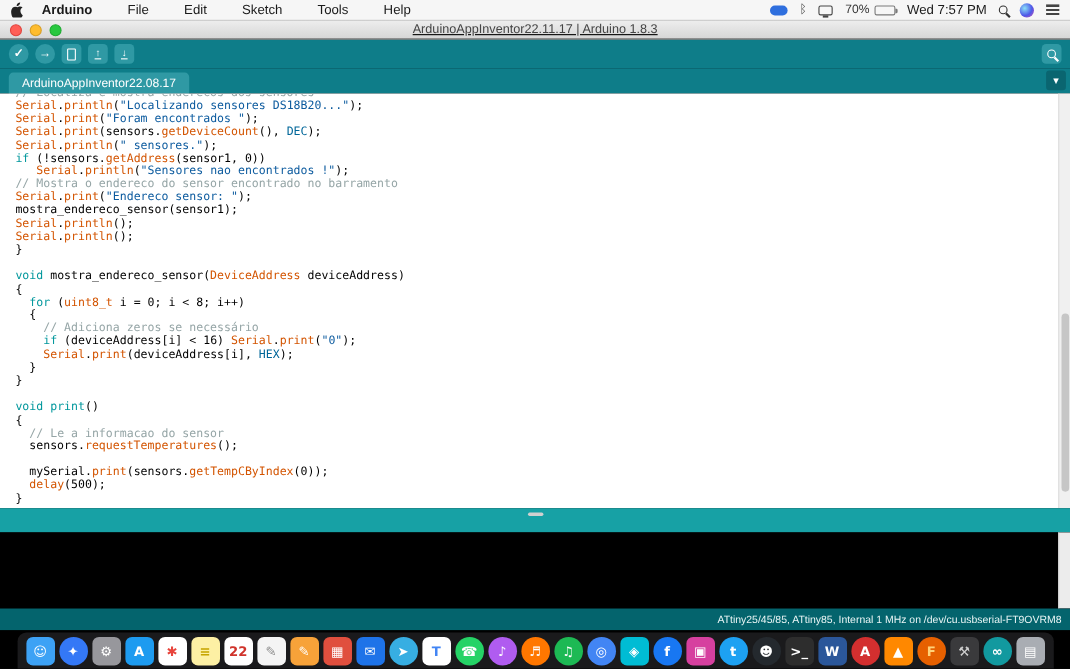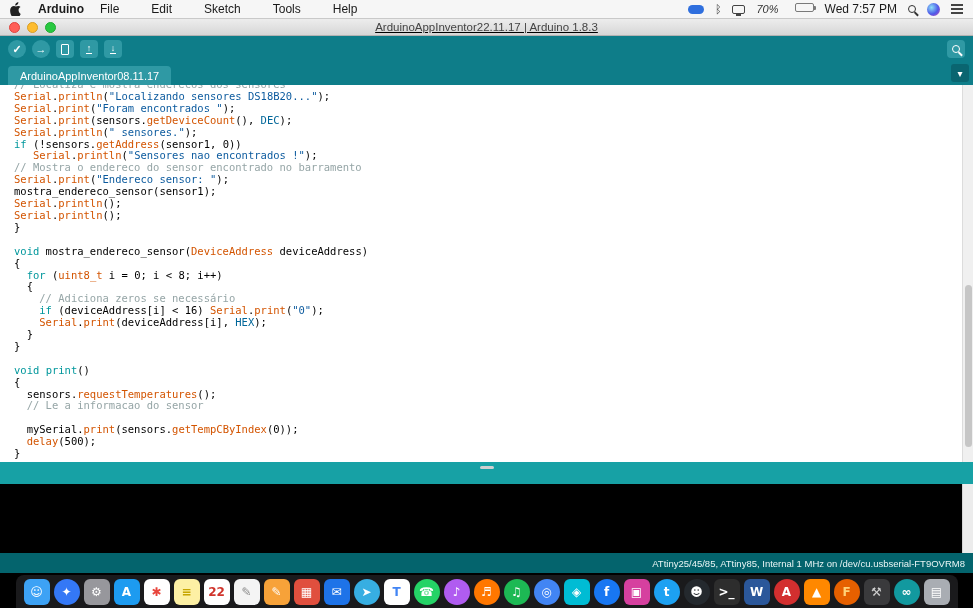--- a/index.html
+++ b/index.html
@@ -4,29 +4,29 @@
 <style>
   * { margin:0; padding:0; box-sizing:border-box; }
   html,body { width:973px; height:608px; overflow:hidden; background:#000;
     font-family:"Liberation Sans", sans-serif; }
   .screen { width:973px; height:608px; display:flex; flex-direction:column; }
 
   
   .menubar { height:19px; background:#f6f6f6; display:flex; align-items:center;
     padding:0 10px; font-size:12px; color:#1a1a1a; border-bottom:1px solid #c9c9c9; flex:none;}
   .apple { display:flex; align-items:center; margin-right:16px; }
-  .appname { font-weight:bold; }
+  .appname { font-weight:bold; margin-right:16px; }
   .menu-items { display:flex; gap:16px; }
   .menu-item { cursor:default;margin-left:16px; }
   .menu-right { margin-left:auto; display:flex; align-items:center; gap:11px; }
   .mouse-pill { width:16px; height:9px; border-radius:5px; background:#2f6fde; }
   .bt-glyph { font-size:11px; color:#444; line-height:1; }
   .display-ic { width:13px; height:9px; border:1.5px solid #444; border-radius:2px; position:relative;}
   .display-ic::after { content:""; position:absolute; left:3px; right:3px; bottom:-3px; height:1.5px; background:#444;}
-  .batt-wrap { display:flex; gap:16px;font-style:italic; }
+  .batt-wrap { display:flex; align-items:center; gap:4px; }
   .batt-pct { font-size:11px; color:#333; }
   .batt-body { width:19px; height:9px; border:1px solid #7a7a7a; border-radius:2px; position:relative; padding:1px;}
   .batt-body::after { content:""; position:absolute; right:-3px; top:2px; width:2px; height:4px; background:#7a7a7a; border-radius:0 1px 1px 0;}
   .batt-fill { height:100%; width:70%; background:#333; border-radius:1px; }
   .clock { font-size:12px; color:#1a1a1a; }
   .mag { position:relative; width:8px; height:8px; border:1.5px solid #fff; border-radius:50%; }
   .mag.dark { border-color:#333; }
   .mag::after { content:""; position:absolute; width:5px; height:1.5px; background:#fff;
     transform:rotate(45deg); right:-4px; bottom:-2px; }
   .mag.dark::after { background:#333; }
@@ -171,21 +171,21 @@
         <span class="tray">↓</span>
       </div>
     <div class="tb-spacer"></div>
     <div class="tbtn square">
         <span class="mag"></span>
       </div>
   </div>
 
   <div class="tabbar">
     <div class="tab">
-      <span>ArduinoAppInventor08.11.17</span>
+      <span>ArduinoAppInventor22.08.17</span>
     </div>
     <div class="tab-scroll">
         <span>▾</span>
       </div>
   </div>
 
   <div class="editor">
     <div class="code-area">
         <div class="code-line"><span class="tk-c">// Localiza e mostra enderecos dos sensores</span></div>
         <div class="code-line"><span class="tk-f">Serial</span><span class="tk-d">.</span><span class="tk-f">println</span><span class="tk-d">(</span><span class="tk-s">"Localizando sensores DS18B20..."</span><span class="tk-d">);</span></div>
@@ -206,22 +206,22 @@
         <div class="code-line"><span class="tk-d">  </span><span class="tk-k">for</span><span class="tk-d"> (</span><span class="tk-f">uint8_t</span><span class="tk-d"> i = 0; i &lt; 8; i++)</span></div>
         <div class="code-line"><span class="tk-d">  {</span></div>
         <div class="code-line"><span class="tk-d">    </span><span class="tk-c">// Adiciona zeros se necessário</span></div>
         <div class="code-line"><span class="tk-d">    </span><span class="tk-k">if</span><span class="tk-d"> (deviceAddress[i] &lt; 16) </span><span class="tk-f">Serial</span><span class="tk-d">.</span><span class="tk-f">print</span><span class="tk-d">(</span><span class="tk-s">"0"</span><span class="tk-d">);</span></div>
         <div class="code-line"><span class="tk-d">    </span><span class="tk-f">Serial</span><span class="tk-d">.</span><span class="tk-f">print</span><span class="tk-d">(deviceAddress[i], </span><span class="tk-l">HEX</span><span class="tk-d">);</span></div>
         <div class="code-line"><span class="tk-d">  }</span></div>
         <div class="code-line"><span class="tk-d">}</span></div>
         <div class="code-line">&nbsp;</div>
         <div class="code-line"><span class="tk-k">void</span><span class="tk-d"> </span><span class="tk-k">print</span><span class="tk-d">()</span></div>
         <div class="code-line"><span class="tk-d">{</span></div>
+        <div class="code-line"><span class="tk-d">  </span><span class="tk-c">// Le a informacao do sensor</span></div>
         <div class="code-line"><span class="tk-d">  sensors.</span><span class="tk-f">requestTemperatures</span><span class="tk-d">();</span></div>
-        <div class="code-line"><span class="tk-d">  </span><span class="tk-c">// Le a informacao do sensor</span></div>
         <div class="code-line">&nbsp;</div>
         <div class="code-line"><span class="tk-d">  mySerial.</span><span class="tk-f">print</span><span class="tk-d">(sensors.</span><span class="tk-f">getTempCByIndex</span><span class="tk-d">(0));</span></div>
         <div class="code-line"><span class="tk-d">  </span><span class="tk-f">delay</span><span class="tk-d">(500);</span></div>
         <div class="code-line"><span class="tk-d">}</span></div>
       </div>
     <div class="vscroll">
       <div class="vthumb"></div>
     </div>
   </div>
 

